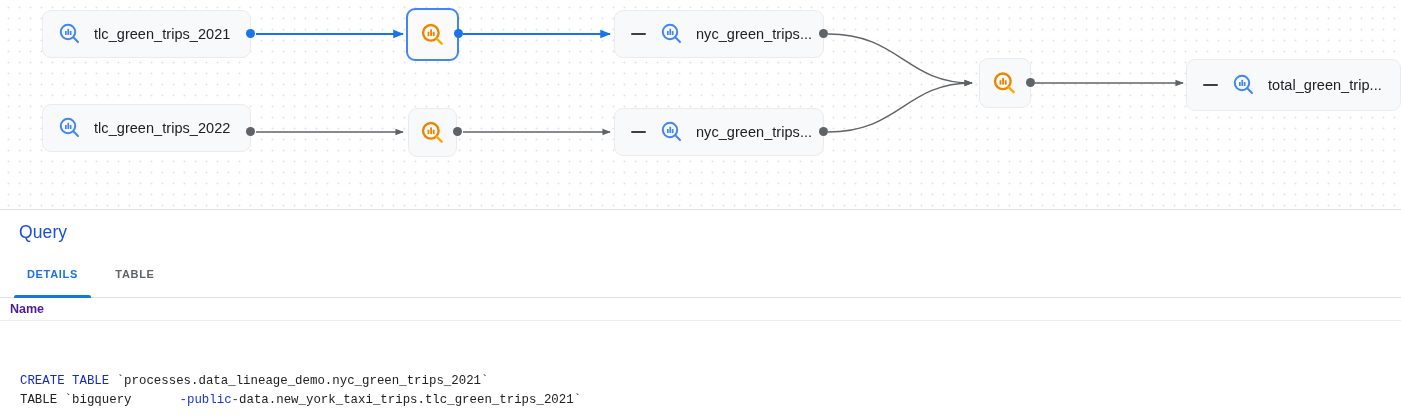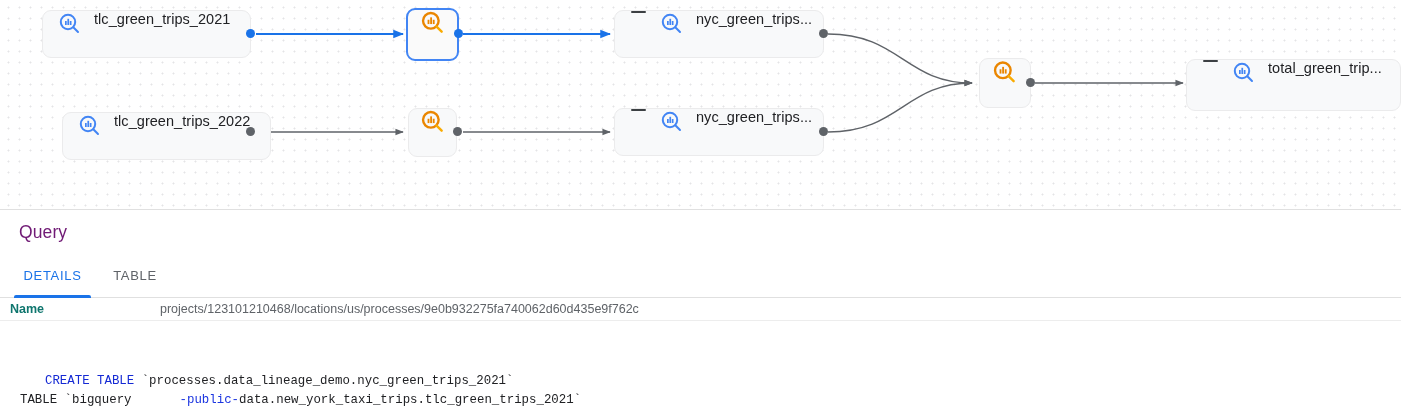--- a/index.html
+++ b/index.html
@@ -38,21 +38,21 @@
     pointer-events: none;
   }
 
   .graph-node {
     position: absolute;
     box-sizing: border-box;
     background: #f8f9fa;
     border: 1px solid #ebebec;
     border-radius: 9px;
     display: flex;
-    align-items: flex-start;
+    align-items: center;
     box-shadow: 0 0 0 0 rgba(0,0,0,0);
   }
   .graph-node.selected {
     border: 2px solid #4285f4;
     background: #fafafa;
   }
   .graph-node.compact {
     justify-content: center;
   }
 
@@ -128,42 +128,42 @@
     width: 1401px;
     height: 207px;
     background: #ffffff;
   }
 
   #panel-title {
     position: absolute;
     left: 19px;
     top: 12px;
     font-size: 17.5px;
-    color: #701a75;
+    color: #1d4ed8;
     letter-spacing: 0.1px;
   }
 
   #tabs-row {
     position: absolute;
     left: 0;
     top: 53px;
     width: 1401px;
     height: 34px;
     border-bottom: 1px solid #e0e0e0;
   }
   .tab {
     position: absolute;
     top: 0;
     height: 34px;
     display: flex;
     align-items: flex-start;
     padding-top: 5px;
     box-sizing: border-box;
-    font-size: 13px;
-    font-weight: normal;
+    font-size: 11px;
+    font-weight: bold;
     letter-spacing: 0.7px;
     color: #5f6368;
     cursor: pointer;
   }
   .tab.active { color: #1a73e8; }
   .tab .tab-underline {
     position: absolute;
     left: 0;
     bottom: -1px;
     height: 3px;
@@ -182,26 +182,26 @@
     width: 1401px;
   }
   .prop-row {
     position: relative;
     height: 23px;
     border-bottom: 1px solid #ededed;
     display: flex;
     align-items: center;
   }
   .prop-key {
-    width: 160px;
+    width: 134px;
     padding-left: 10px;
     box-sizing: border-box;
     font-size: 12.5px;
     font-weight: bold;
-    color: #0f766e;
+    color: #4c1d95;
   }
   .prop-val {
     font-size: 12.5px;
     color: #5f6368;
     white-space: nowrap;
   }
 
   
   #sql-block {
     position: absolute;
@@ -211,21 +211,21 @@
     height: 55px;
     font-family: "Liberation Mono", monospace;
     font-size: 12.4px;
     line-height: 19px;
     color: #202124;
     padding-left: 20px;
     box-sizing: border-box;
     white-space: pre;
     overflow: hidden;
   }
-  .kw { color: #1429d4; margin-left: 25px; }
+  .kw { color: #1429d4; }
   .op { color: #1a34e0; margin-left: 48px; }
 </style>
 </head>
 <body>
 
 <div id="lineage-canvas">
 
   <svg id="edge-layer" viewBox="0 0 1401 209" width="1401" height="209">
     <defs>
       <marker id="arrow-grey" viewBox="0 0 10 10" refX="9" refY="5" markerWidth="6" markerHeight="6" orient="auto-start-reverse">
@@ -258,21 +258,21 @@
         <rect x="7" y="9" width="1.7" height="4" fill="#4285f4"></rect>
         <rect x="9.4" y="6.8" width="1.7" height="6.2" fill="#4285f4"></rect>
         <rect x="11.8" y="9" width="1.7" height="4" fill="#4285f4"></rect>
         <line x1="15.3" y1="15.3" x2="20" y2="20" stroke="#4285f4" stroke-width="2" stroke-linecap="round"></line>
       </svg>
     </span>
     <span class="node-label">tlc_green_trips_2021</span>
   </div>
   <div class="port active" style="left:246px; top:29px;"></div>
 
-  <div class="graph-node" style="left:42px; top:112px; width:209px; height:48px;margin-left:20px;">
+  <div class="graph-node" style="left:42px; top:104px; width:209px; height:48px;">
     <span class="node-icon">
       <svg width="24" height="24" viewBox="0 0 24 24">
         <circle cx="10" cy="10" r="7.2" fill="none" stroke="#4285f4" stroke-width="2"></circle>
         <rect x="7" y="9" width="1.7" height="4" fill="#4285f4"></rect>
         <rect x="9.4" y="6.8" width="1.7" height="6.2" fill="#4285f4"></rect>
         <rect x="11.8" y="9" width="1.7" height="4" fill="#4285f4"></rect>
         <line x1="15.3" y1="15.3" x2="20" y2="20" stroke="#4285f4" stroke-width="2" stroke-linecap="round"></line>
       </svg>
     </span>
     <span class="node-label">tlc_green_trips_2022</span>
@@ -382,19 +382,18 @@
       <span class="tab-underline"></span>
     </div>
     <div class="tab" id="tab-runs">
       <span>TABLE</span>
     </div>
   </div>
 
   <div id="props">
     <div class="prop-row">
       <div class="prop-key">Name</div>
-      <div class="prop-val">projects/123101210468/locations/us/processes/9e0b932275fa740062d60d435e9f762c</div>
     </div>
   </div>
 
   <div id="sql-block"><span class="kw">CREATE TABLE</span><span> `processes.data_lineage_demo.nyc_green_trips_2021`</span>
 <span>TABLE `bigquery</span><span class="op">-public-</span><span>data.new_york_taxi_trips.tlc_green_trips_2021`</span></div>
 </div>
 
 </body></html>

